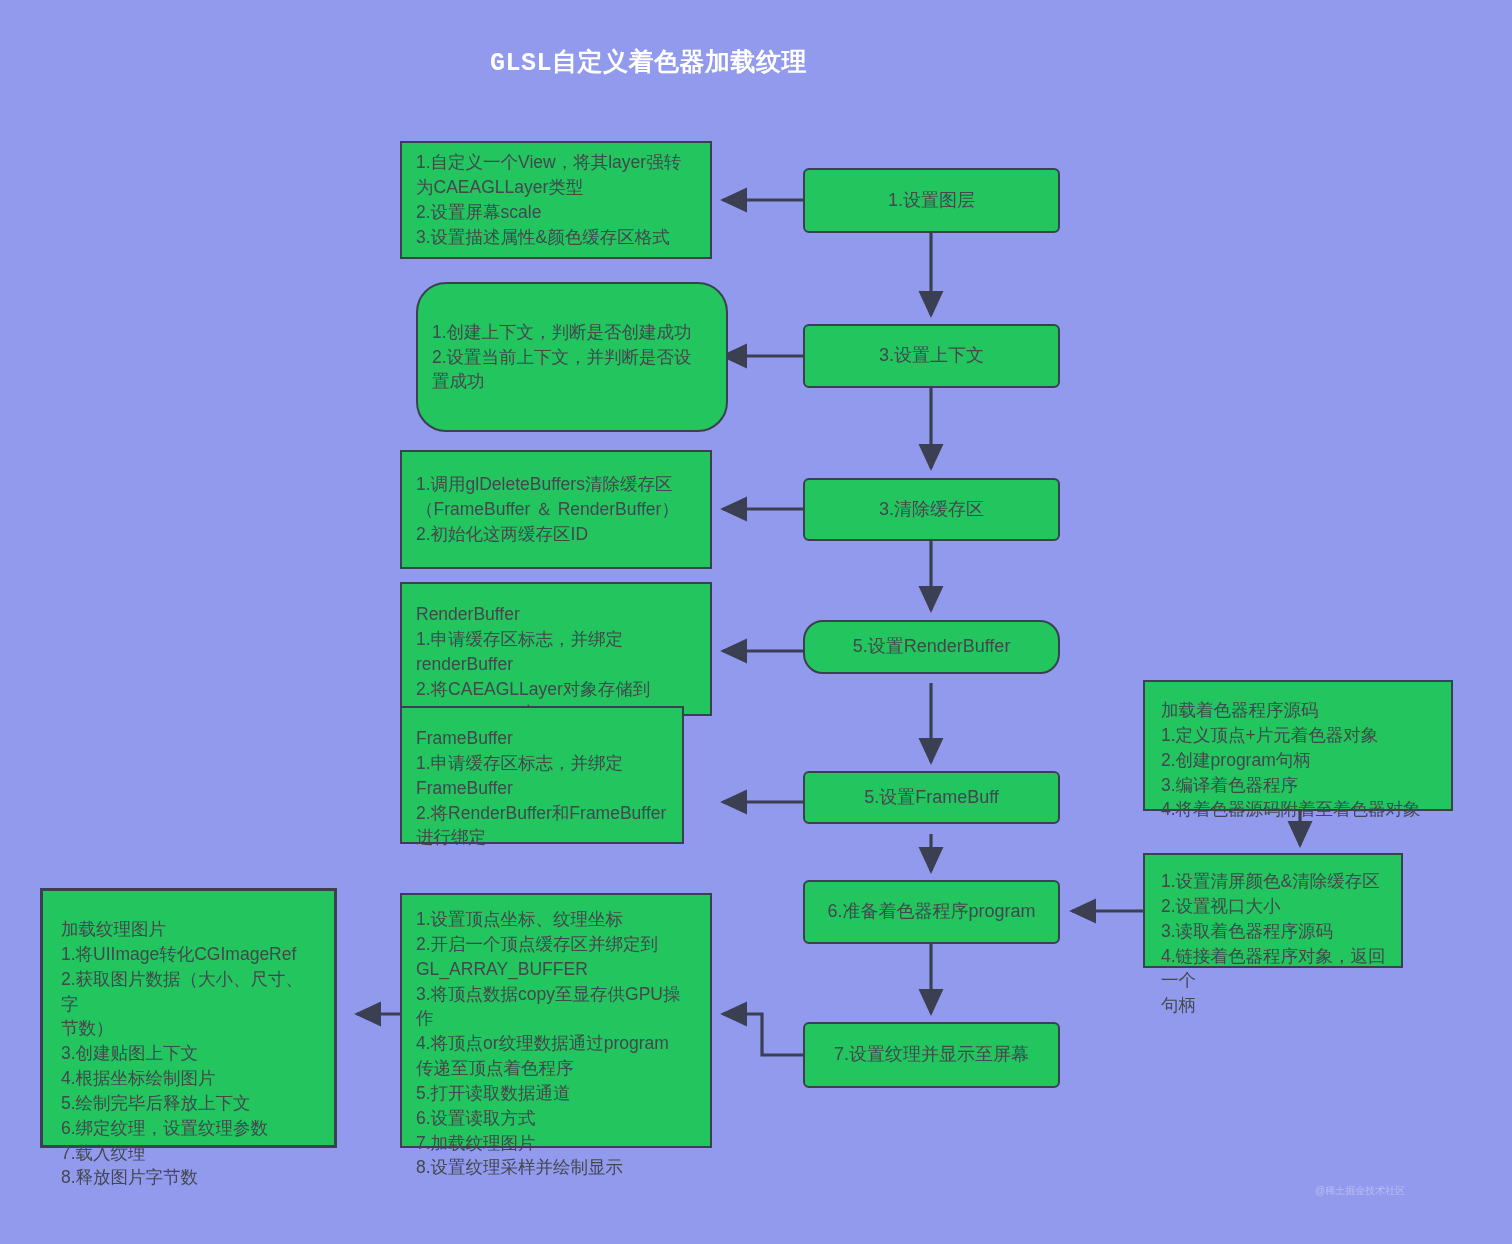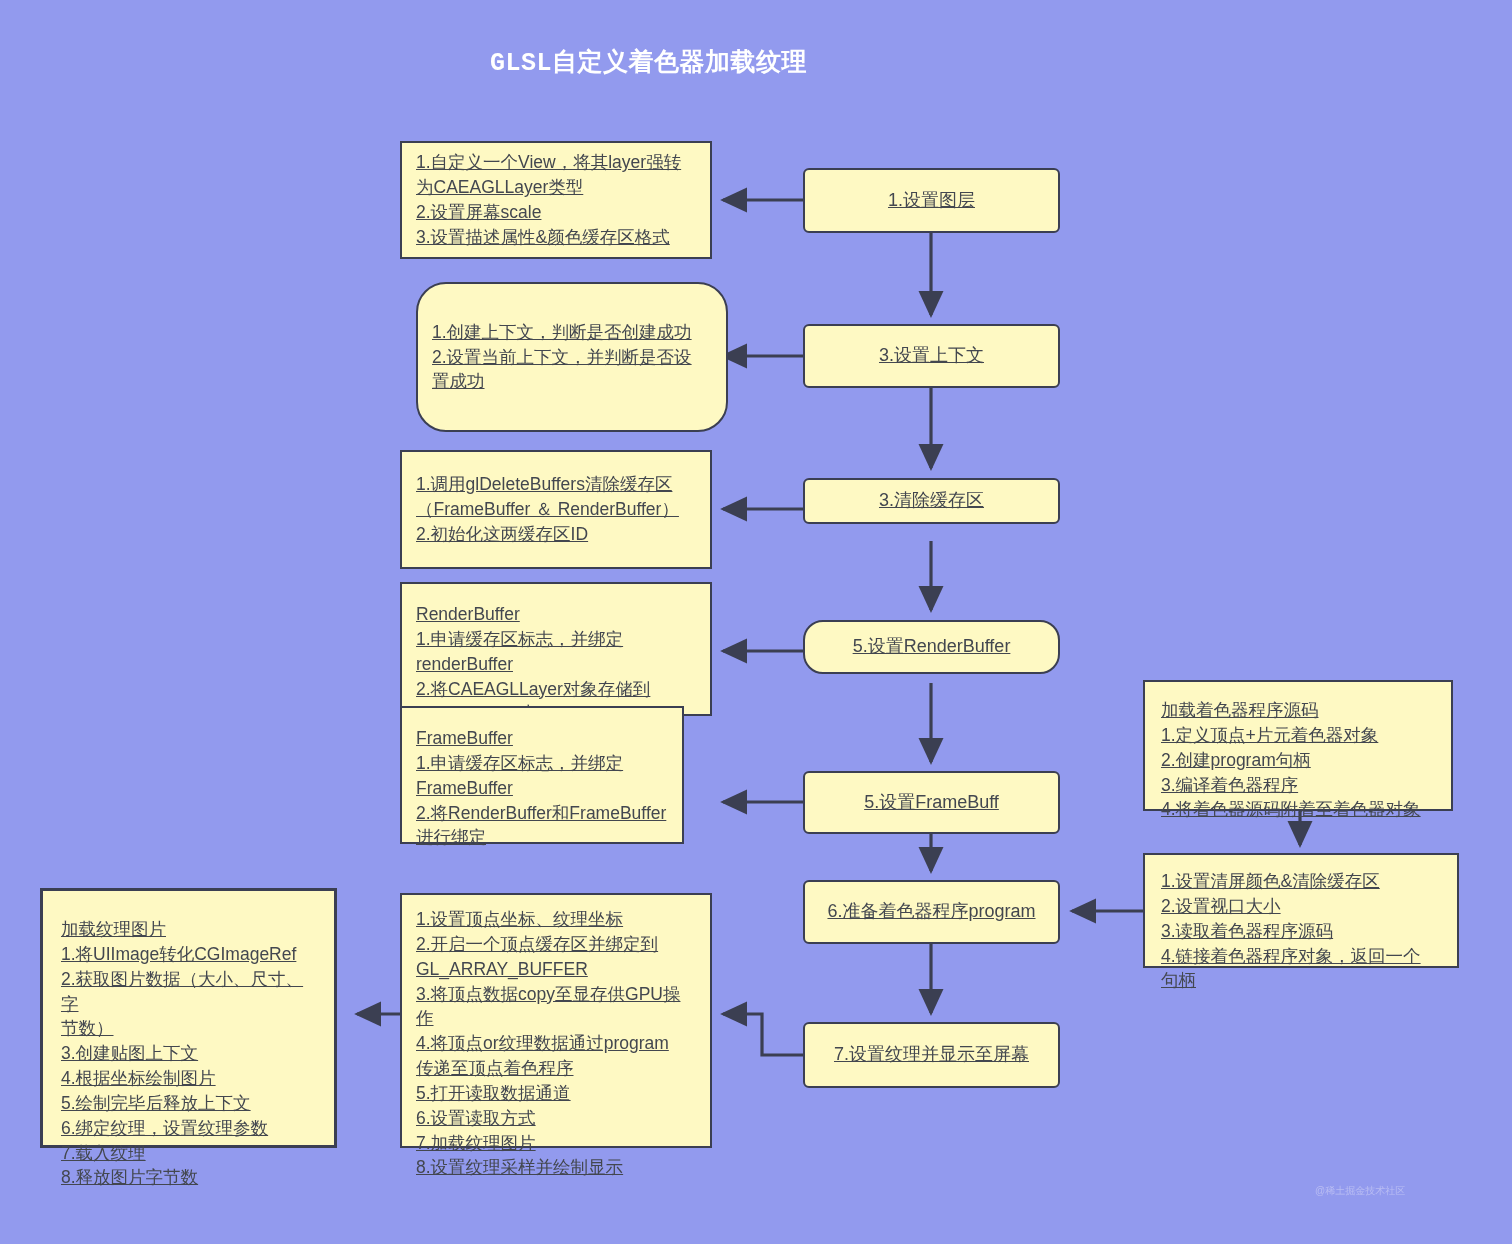--- a/index.html
+++ b/index.html
@@ -32,27 +32,26 @@
     top: 45px;
     font-size: 25px;
     font-weight: 700;
     color: #ffffff;
     letter-spacing: 0.5px;
     white-space: nowrap;
     font-family: Liberation Mono, monospace;
   }
   .node {
     position: absolute;
-    background: #fef9c3;
+    background: #22c55e;
     border: 2.5px solid #3b3f52;
     box-sizing: border-box;
     color: #43474f;
     line-height: 1.42;
     white-space: pre-line;
-    text-decoration: underline;
   }
   .node.center {
     border-radius: 6px;
     display: flex;
     align-items: center;
     justify-content: center;
     text-align: center;
     font-size: 18px;
   }
   .node.detail {
@@ -125,29 +124,29 @@
   </svg>
 
   <div class="node center" style="left:803px; top:168px; width:257px; height:65px;">
     <span>1.设置图层</span>
   </div>
 
   <div class="node center" style="left:803px; top:324px; width:257px; height:64px;">
     <span>3.设置上下文</span>
   </div>
 
-  <div class="node center" style="left:803px; top:478px; width:257px; height:46px;align-items:center;">
+  <div class="node center" style="left:803px; top:478px; width:257px; height:63px;align-items:center;">
     <span>3.清除缓存区</span>
   </div>
 
   <div class="node center" style="left:803px; top:620px; width:257px; height:54px;border-radius:20px;">
     <span>5.设置RenderBuffer</span>
   </div>
 
-  <div class="node center" style="left:803px; top:771px; width:257px; height:63px;">
+  <div class="node center" style="left:803px; top:771px; width:257px; height:53px;">
     <span>5.设置FrameBuff</span>
   </div>
 
   <div class="node center" style="left:803px; top:880px; width:257px; height:64px;">
     <span>6.准备着色器程序program</span>
   </div>
 
   <div class="node center" style="left:803px; top:1022px; width:257px; height:66px;">
     <span>7.设置纹理并显示至屏幕</span>
   </div>
@@ -215,21 +214,21 @@
   </div>
 
   <div class="node detail toppad" style="left:1143px; top:680px; width:310px; height:131px; padding-top:16px; padding-left:16px;">
     <span>加载着色器程序源码
 1.定义顶点+片元着色器对象
 2.创建program句柄
 3.编译着色器程序
 4.将着色器源码附着至着色器对象</span>
   </div>
 
-  <div class="node detail toppad" style="left:1143px; top:853px; width:316px; height:115px; padding-top:14px; padding-left:16px;">
+  <div class="node detail toppad" style="left:1143px; top:853px; width:260px; height:115px; padding-top:14px; padding-left:16px;">
     <span>1.设置清屏颜色&amp;清除缓存区
 2.设置视口大小
 3.读取着色器程序源码
 4.链接着色器程序对象，返回一个
 句柄</span>
   </div>
 
   <div class="watermark">@稀土掘金技术社区</div>
 
 </div>

